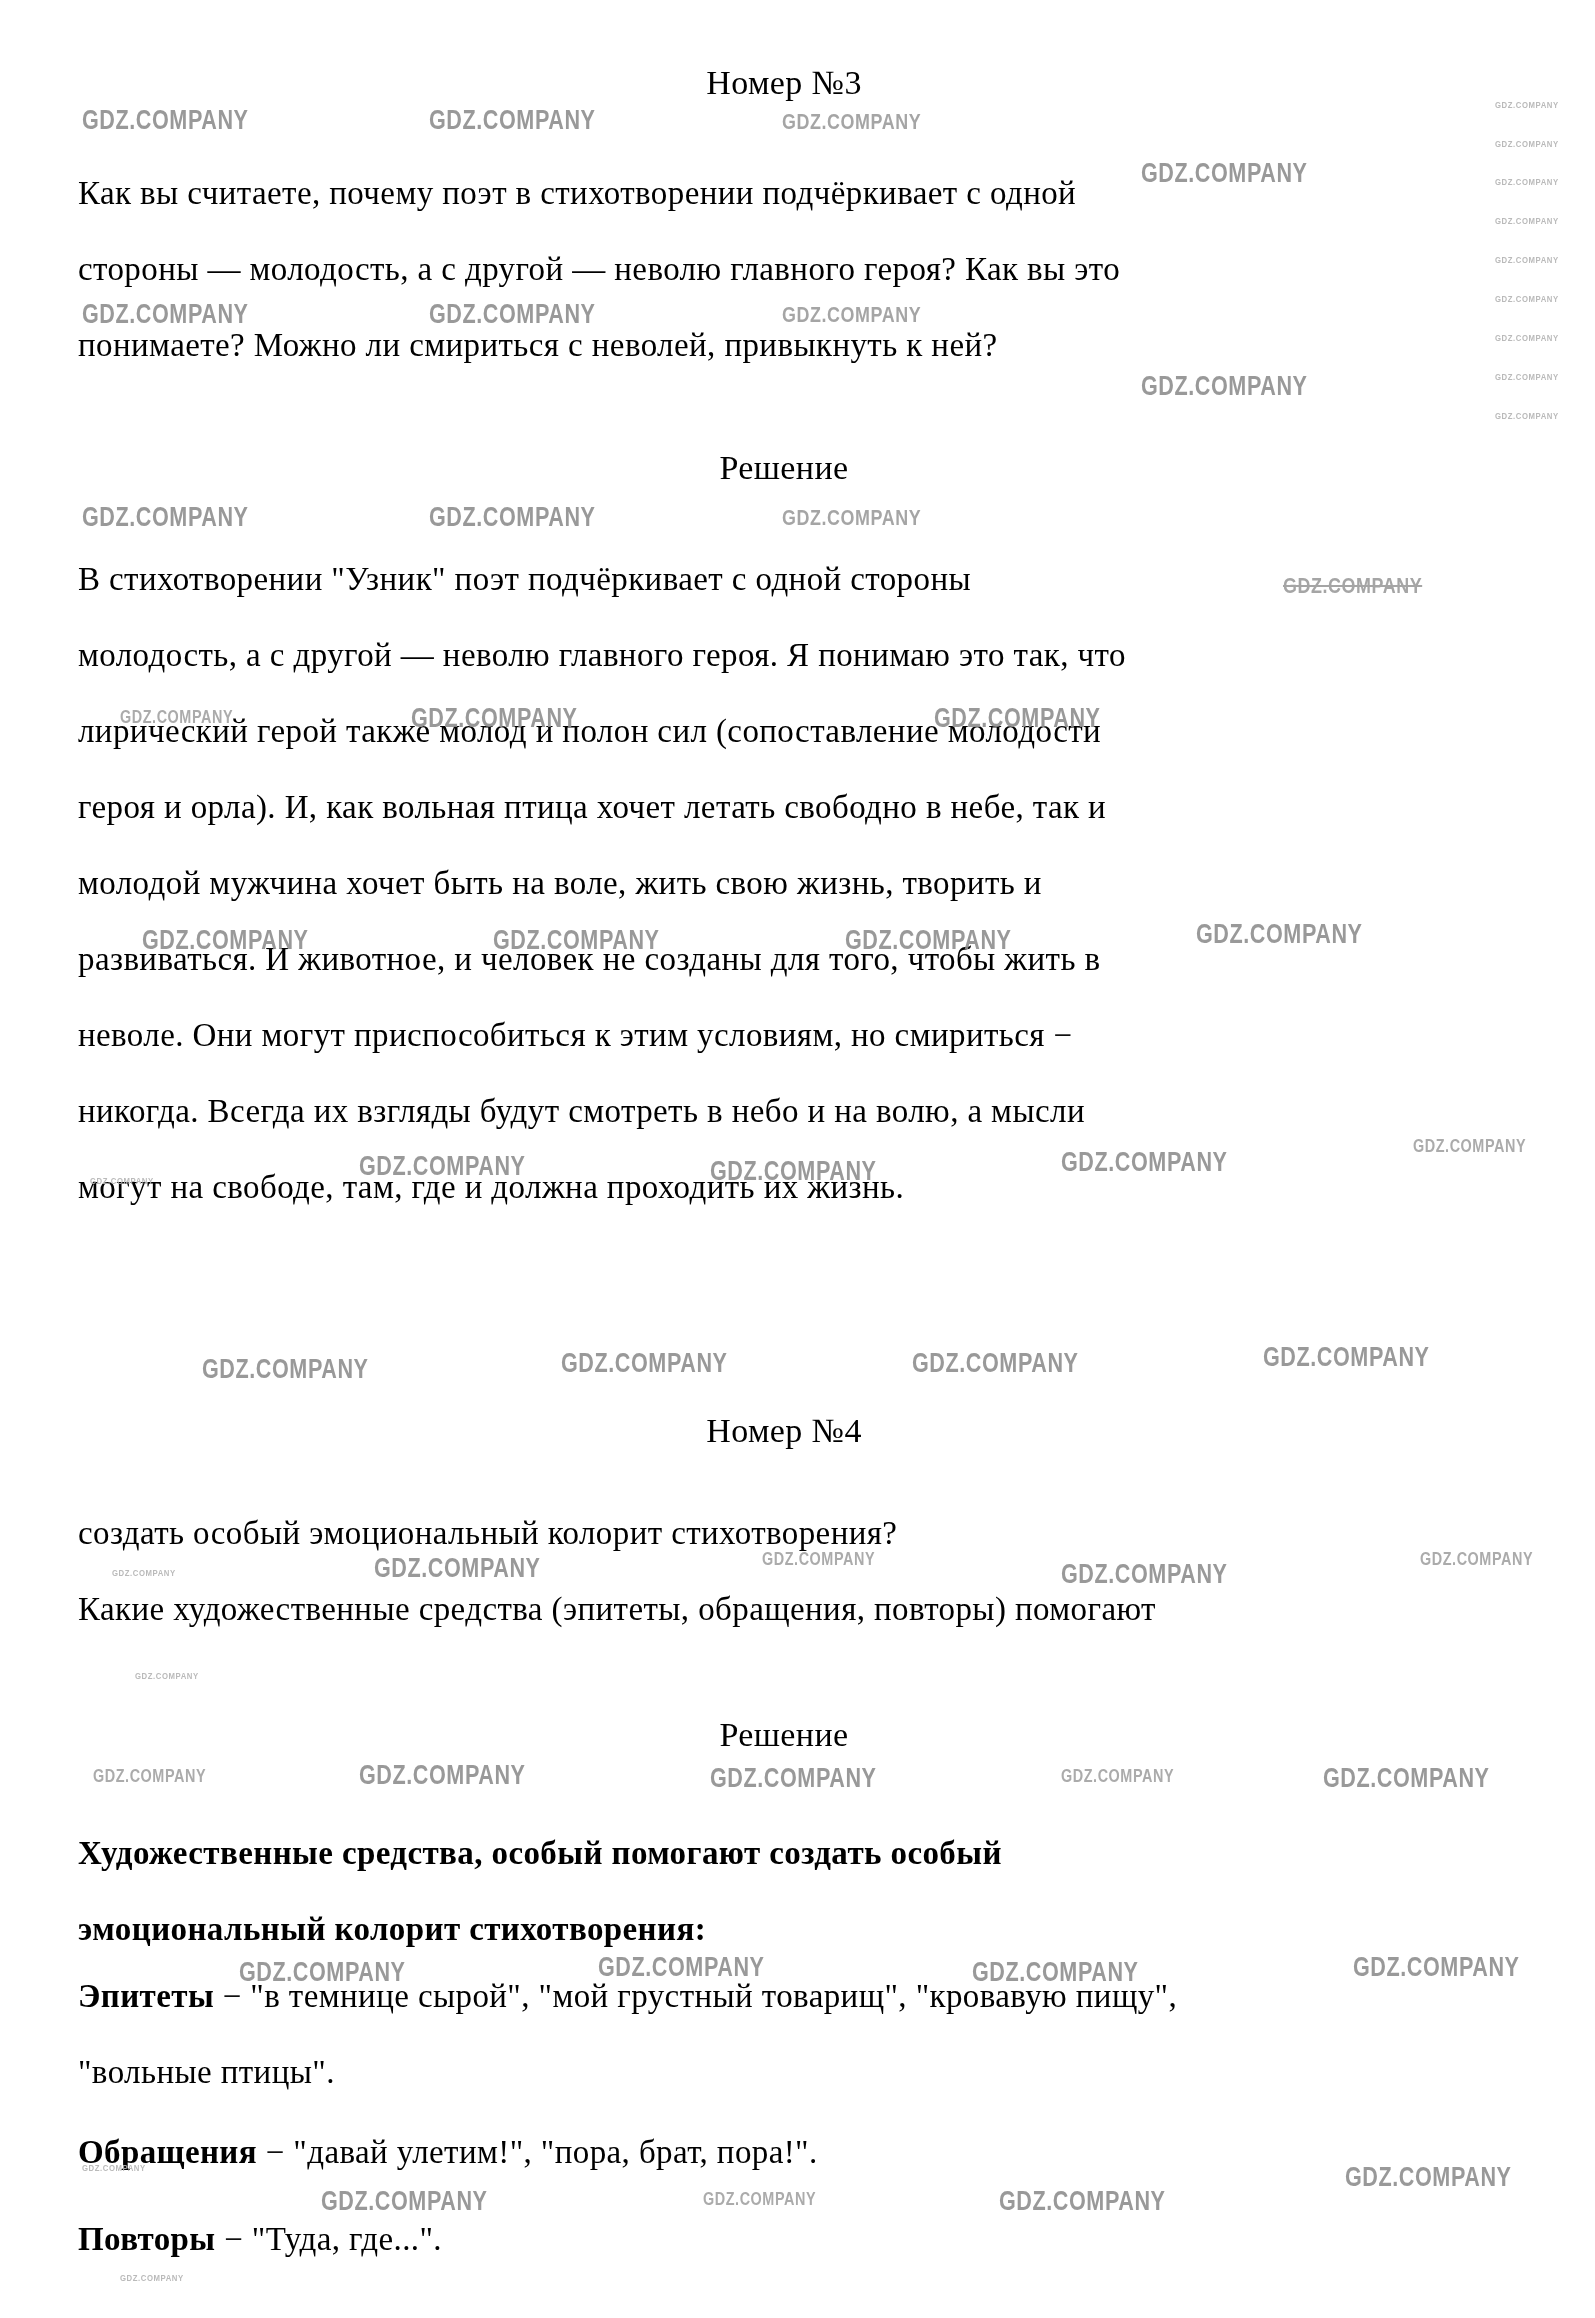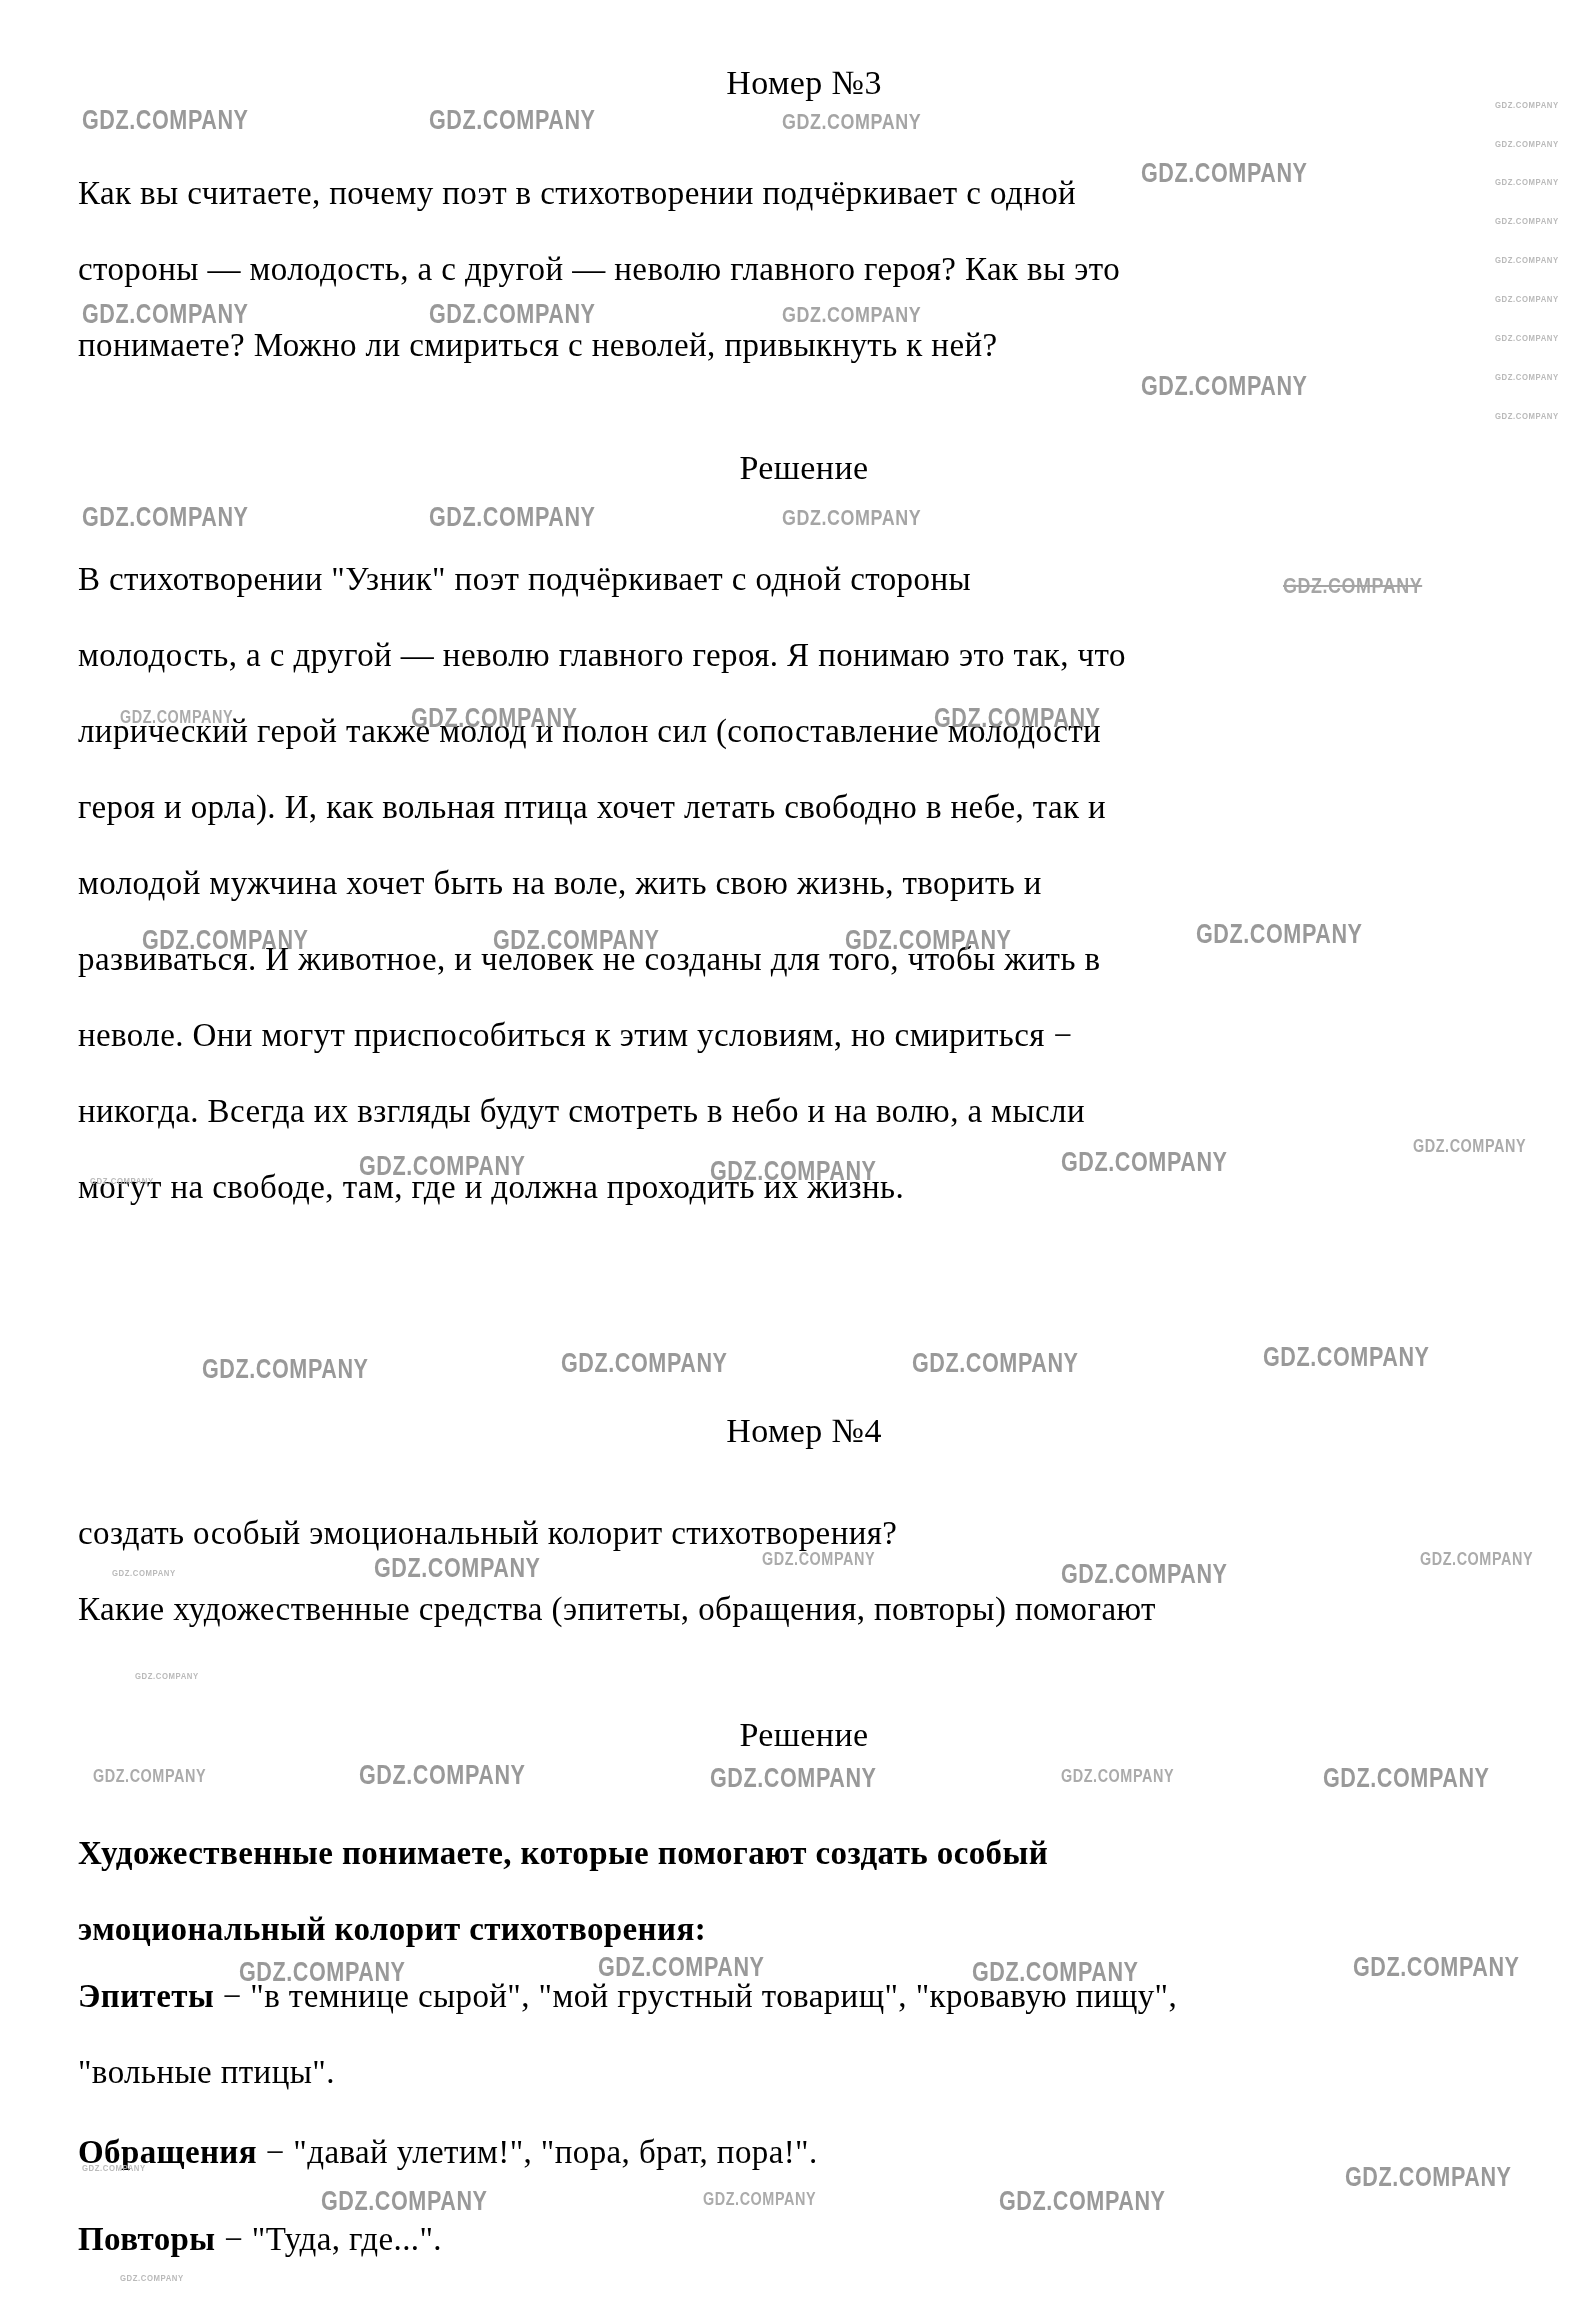--- a/index.html
+++ b/index.html
@@ -7,21 +7,21 @@
     width: 1595px;
     height: 2319px;
     position: relative;
     background: #ffffff;
     color: #000000;
     font-family: "Liberation Serif", serif;
     overflow: hidden;
   }
   .heading {
     position: absolute;
-    left: 84px;
+    left: 64px;
     width: 1440px;
     text-align: center;
     font-size: 34px;
     line-height: 39px;
     letter-spacing: 0.4px;
   }
   .para {
     position: absolute;
     left: 78px;
     width: 1480px;
@@ -87,21 +87,21 @@
   <div class="heading" style="top:1411px">Номер №4</div>
 
   <div class="para" style="top:1495px">
       <div class="line">создать особый эмоциональный колорит стихотворения?</div>
       <div class="line">Какие художественные средства (эпитеты, обращения, повторы) помогают</div>
     </div>
 
   <div class="heading" style="top:1715px">Решение</div>
 
   <div class="para bold" style="top:1815px">
-      <div class="line">Художественные понимаете, которые помогают создать особый</div>
+      <div class="line">Художественные средства, особый помогают создать особый</div>
       <div class="line">эмоциональный колорит стихотворения:</div>
     </div>
 
   <div class="para" style="top:1958px">
     <div class="line">
       <span class="bold">Эпитеты</span><span> − "в темнице сырой", "мой грустный товарищ", "кровавую пищу",</span>
     </div>
     <div class="line">"вольные птицы".</div>
   </div>
 

